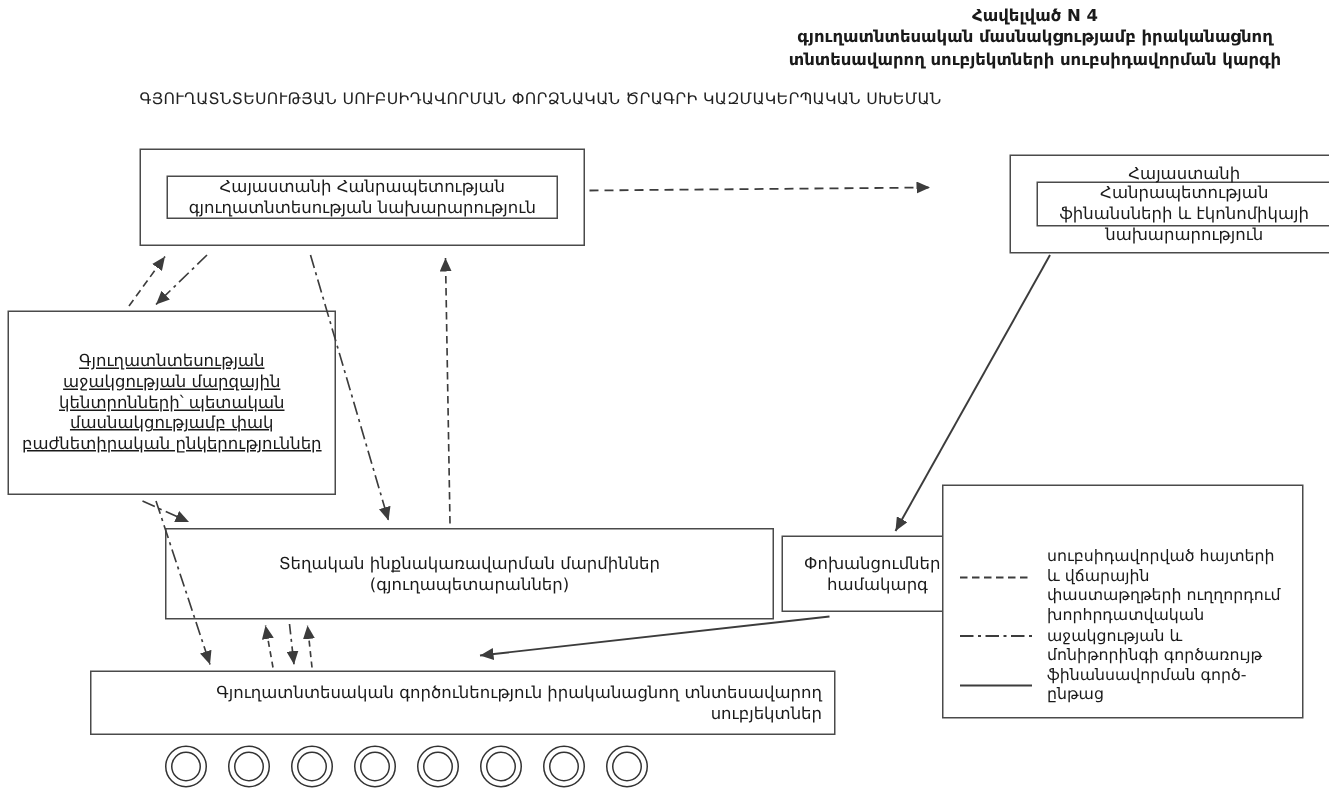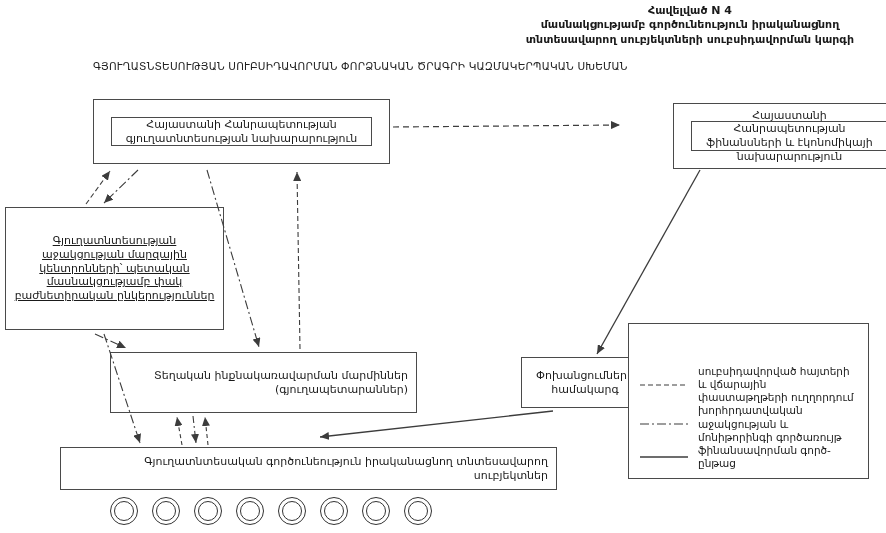--- a/index.html
+++ b/index.html
@@ -27,21 +27,21 @@
   }
   .dbl{padding:17px;justify-content:flex-end;}
   .dbl .inner{
     border:1px solid #4a4a4a;width:100%;height:100%;
     display:flex;align-items:center;justify-content:center;
     text-align:center;padding:2px 8px;box-sizing:border-box;
   }
   #box-agri{left:93px;top:99px;width:297px;height:65px;}
   #box-fin{left:627px;top:103px;width:233px;height:66px;margin-left:46px;}
   #box-centers{left:5px;top:207px;width:219px;height:123px;font-size:11px;text-decoration:underline;}
-  #box-local{left:110px;top:352px;width:307px;height:61px;text-align:right;}
+  #box-local{left:110px;top:352px;width:406px;height:61px;}
   #box-transfer{left:489px;top:357px;width:128px;height:51px;margin-left:32px;}
   #box-entities{left:60px;top:447px;width:497px;height:43px;text-align:right;}
   .legend{
     position:absolute;left:628px;top:323px;width:241px;height:156px;
     border:1px solid #4a4a4a;box-sizing:border-box;
     display:flex;flex-direction:column;justify-content:flex-end;
     padding:8px 10px;z-index:2;background:#fff;
   }
   .legend-row{display:flex;align-items:center;gap:9px;}
   .legend-sample{flex:0 0 50px;}
@@ -60,21 +60,21 @@
     box-sizing:border-box;background:#fff;
   }
 </style>
 </head>
 <body>
 
 <div id="stage">
 
   <div class="hdr">
     <div>Հավելված N 4</div>
-    <div>մասնակցությամբ գործունեություն իրականացնող</div>
+    <div>գյուղատնտեսական մասնակցությամբ իրականացնող</div>
     <div>տնտեսավարող սուբյեկտների սուբսիդավորման կարգի</div>
   </div>
 
   <div class="main-title">ԳՅՈՒՂԱՏՆՏԵՍՈՒԹՅԱՆ ՍՈՒԲՍԻԴԱՎՈՐՄԱՆ ՓՈՐՁՆԱԿԱՆ ԾՐԱԳՐԻ ԿԱԶՄԱԿԵՐՊԱԿԱՆ ՍԽԵՄԱՆ</div>
 
   <div class="box dbl" id="box-agri">
     <div class="inner">Հայաստանի Հանրապետության գյուղատնտեսության նախարարություն</div>
   </div>
 
   <div class="box dbl" id="box-fin">

